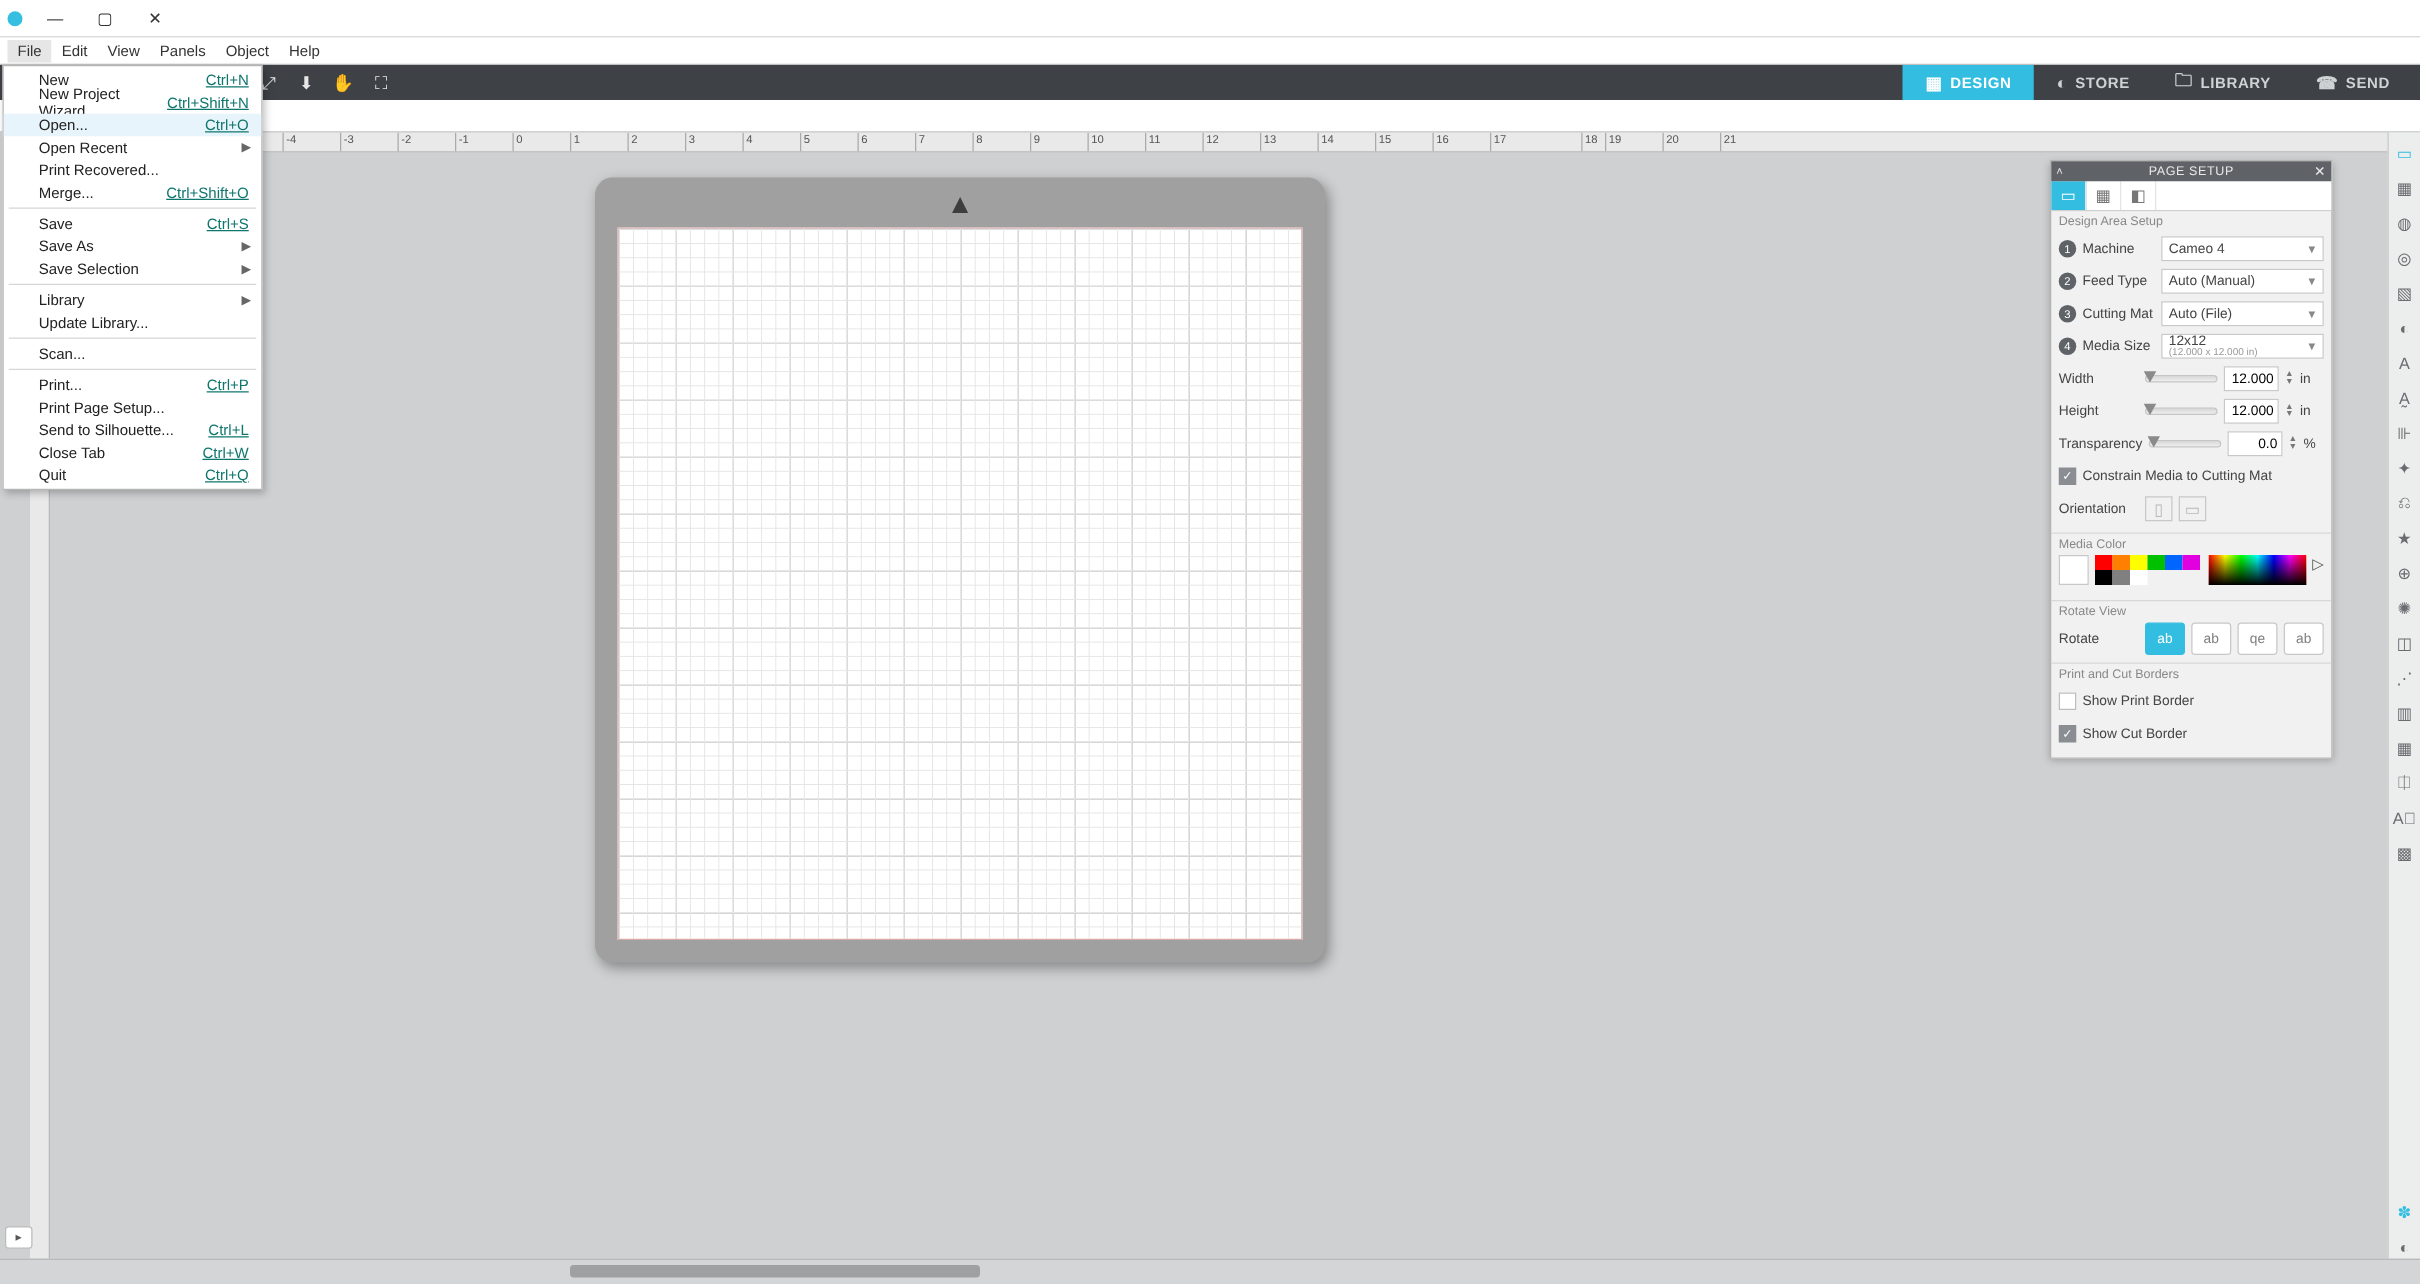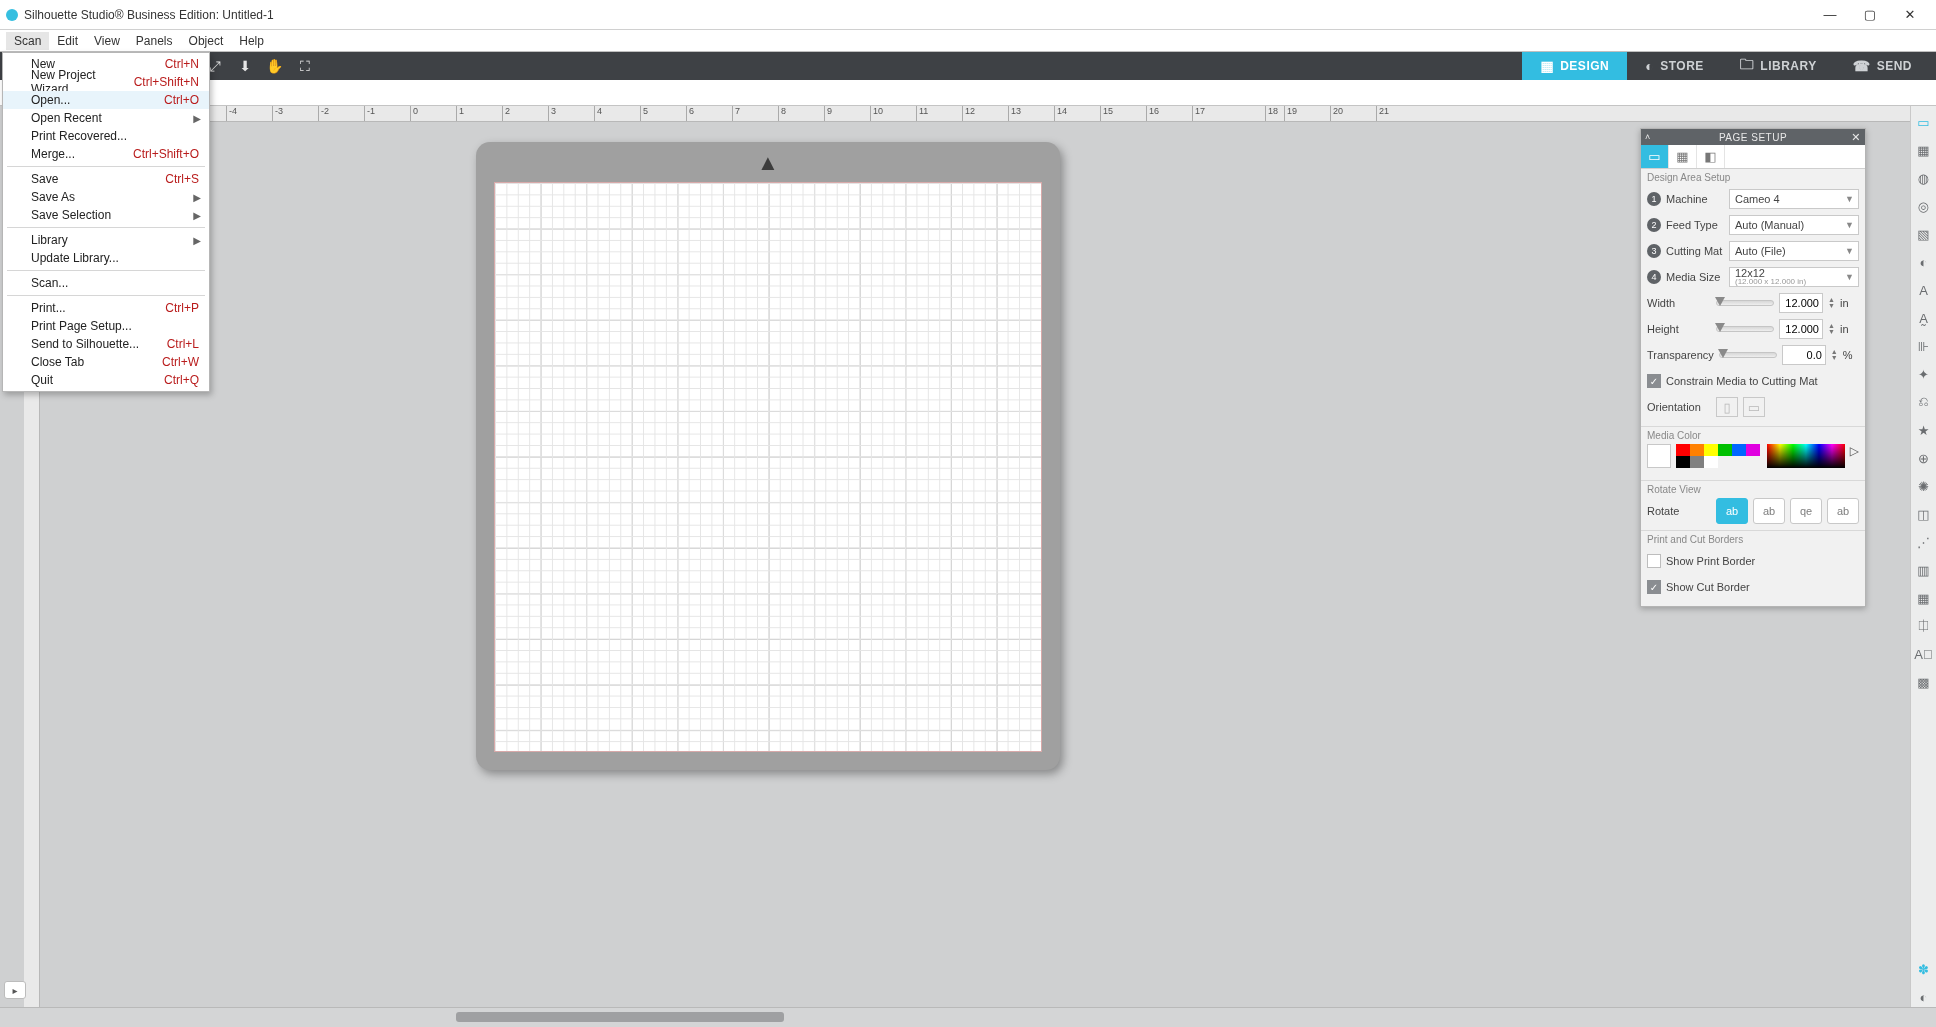--- a/index.html
+++ b/index.html
@@ -14,21 +14,21 @@
 
 .menubar { height:22px; background:#fff; display:flex; align-items:center; padding:0 6px; font-size:12px; color:#333; border-bottom:1px solid #bfbfbf; position:relative; z-index:50; }
 .menubar .menu { padding:2px 8px; cursor:default; }
 .menubar .menu.open { background:#e6e6e6; }
 
 
 .file-menu { position:absolute; left:2px; top:52px; width:208px; background:#fff; border:1px solid #b6b6b6; box-shadow:2px 3px 6px rgba(0,0,0,.25); z-index:100; font-size:12px; color:#222; padding:2px 0; }
 .file-menu .mi { display:flex; align-items:center; height:18px; padding:0 10px 0 28px; cursor:default; position:relative; }
 .file-menu .mi.hl { background:#e8f4fb; }
 .file-menu .mi .label { flex:1; }
-.file-menu .mi .accel { color:#b91c1c; }
+.file-menu .mi .accel { color:#0f766e;text-decoration:underline; }
 .file-menu .mi .sub { position:absolute; right:8px; color:#666; font-size:10px; }
 .file-menu .sep { height:1px; background:#d6d6d6; margin:3px 4px; }
 
 
 .toolbar1 { height:28px; background:#3e4145; display:flex; align-items:center; padding:0 6px; gap:8px; }
 .toolbar1 .tbtn { width:22px; height:22px; display:flex; align-items:center; justify-content:center; color:#e6e6e6; font-size:14px; border-radius:2px; }
 .toolbar1 .tsep { width:1px; height:18px; background:#5b5f64; }
 .toolbar1 .flex { flex:1; }
 .modebtns { display:flex; height:28px; }
 .modebtn { display:flex; align-items:center; gap:6px; padding:0 18px; font-size:12px; color:#cfd2d5; font-weight:600; letter-spacing:.5px; }
@@ -105,28 +105,27 @@
 .bottombar .thumb { position:absolute; left:456px; top:4px; width:328px; height:10px; background:#9fa0a2; border-radius:3px; }
 
 
 .bubble { position:absolute; left:4px; bottom:28px; width:22px; height:18px; background:#fff; border:1px solid #bcbcbc; border-radius:3px; display:flex; align-items:center; justify-content:center; font-size:10px; color:#555; }
 </style>
 </head>
 <body>
 
 <div class="titlebar">
   <div class="logo"></div>
-  <div class="title">Silhouette Studio® Business Edition: Untitled-1</div>
   <div class="winbtn">—</div>
   <div class="winbtn">▢</div>
   <div class="winbtn">✕</div>
 </div>
 
 <div class="menubar" id="menubar">
-    <div class="menu open">Scan</div>
+    <div class="menu open">File</div>
     <div class="menu">Edit</div>
     <div class="menu">View</div>
     <div class="menu">Panels</div>
     <div class="menu">Object</div>
     <div class="menu">Help</div>
   </div>
 
 <div class="file-menu" id="filemenu">
     <div class="mi">
       <span class="label">New</span>

